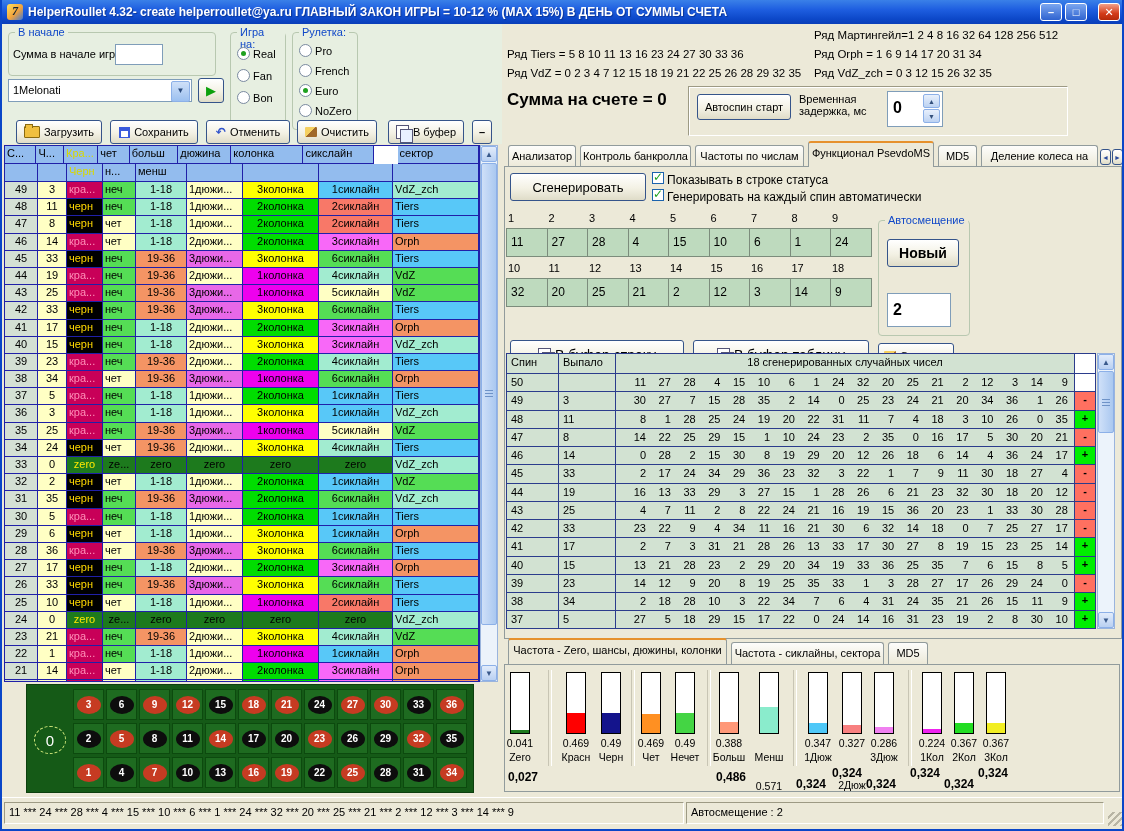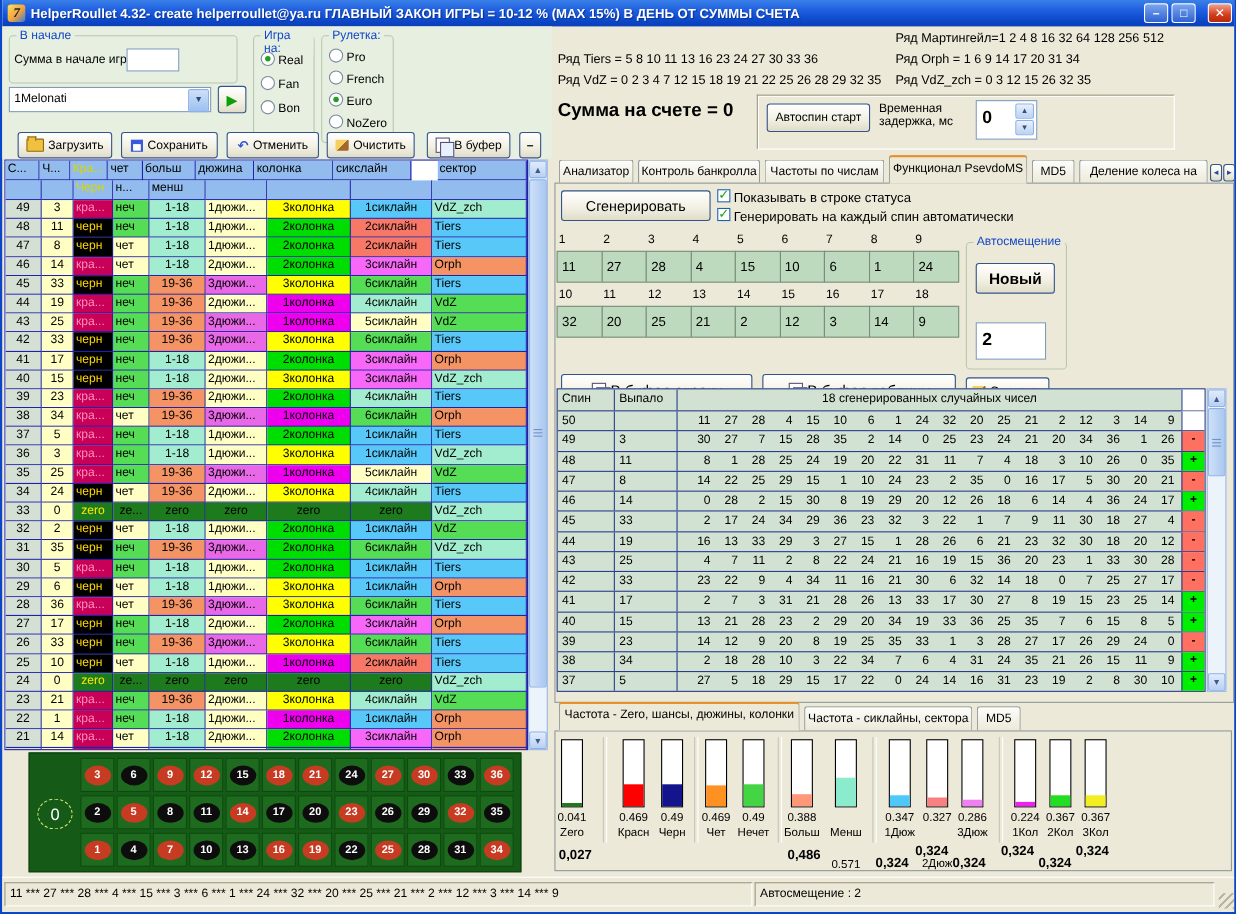--- a/index.html
+++ b/index.html
@@ -671,21 +671,21 @@
       </div>
       <div class="bcell" style="left: 376px; top: 72px;">
         <div class="oval b">31</div>
       </div>
       <div class="bcell" style="left: 409px; top: 72px;">
         <div class="oval r">34</div>
       </div>
     </div>
 
   <div class="abs statusbar">
-    <div class="spanel" style="left:2px;width:680px;">11 *** 27 *** 28 *** 4 *** 15 *** 3 *** 6 *** 1 *** 24 *** 32 *** 20 *** 25 *** 21 *** 2 *** 12 *** 3 *** 14 *** 9</div>
+    <div class="spanel" style="left:2px;width:680px;">11 *** 24 *** 28 *** 4 *** 15 *** 10 *** 6 *** 1 *** 24 *** 32 *** 20 *** 25 *** 21 *** 2 *** 12 *** 3 *** 14 *** 9</div>
     <div class="spanel" style="left:684px;width:418px;">Автосмещение : 2</div>
     <div class="abs" style="left:1106px;top:14px;width:14px;height:14px;background:
       repeating-linear-gradient(135deg,#ece9d8 0 3px,#b8b5a4 3px 5px);"></div>
   </div>
 
   <div class="abs infoline" style="left:505px;top:48px;">Ряд Tiers = 5 8 10 11 13 16 23 24 27 30 33 36</div>
   <div class="abs infoline" style="left:505px;top:67px;">Ряд VdZ = 0 2 3 4 7 12 15 18 19 21 22 25 26 28 29 32 35</div>
   <div class="abs infoline" style="left:812px;top:29px;">Ряд Мартингейл=1 2 4 8 16 32 64 128 256 512</div>
   <div class="abs infoline" style="left:812px;top:48px;">Ряд Orph = 1 6 9 14 17 20 31 34</div>
   <div class="abs infoline" style="left:812px;top:67px;">Ряд VdZ_zch = 0 3 12 15 26 32 35</div>

